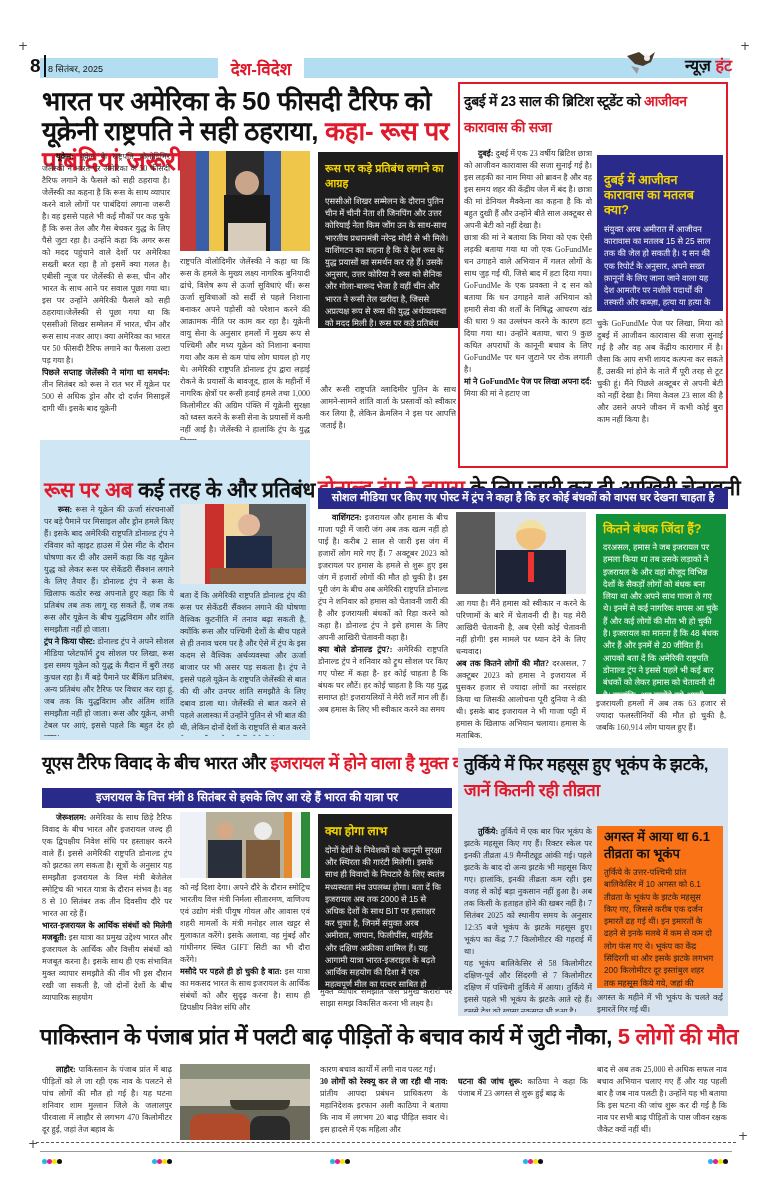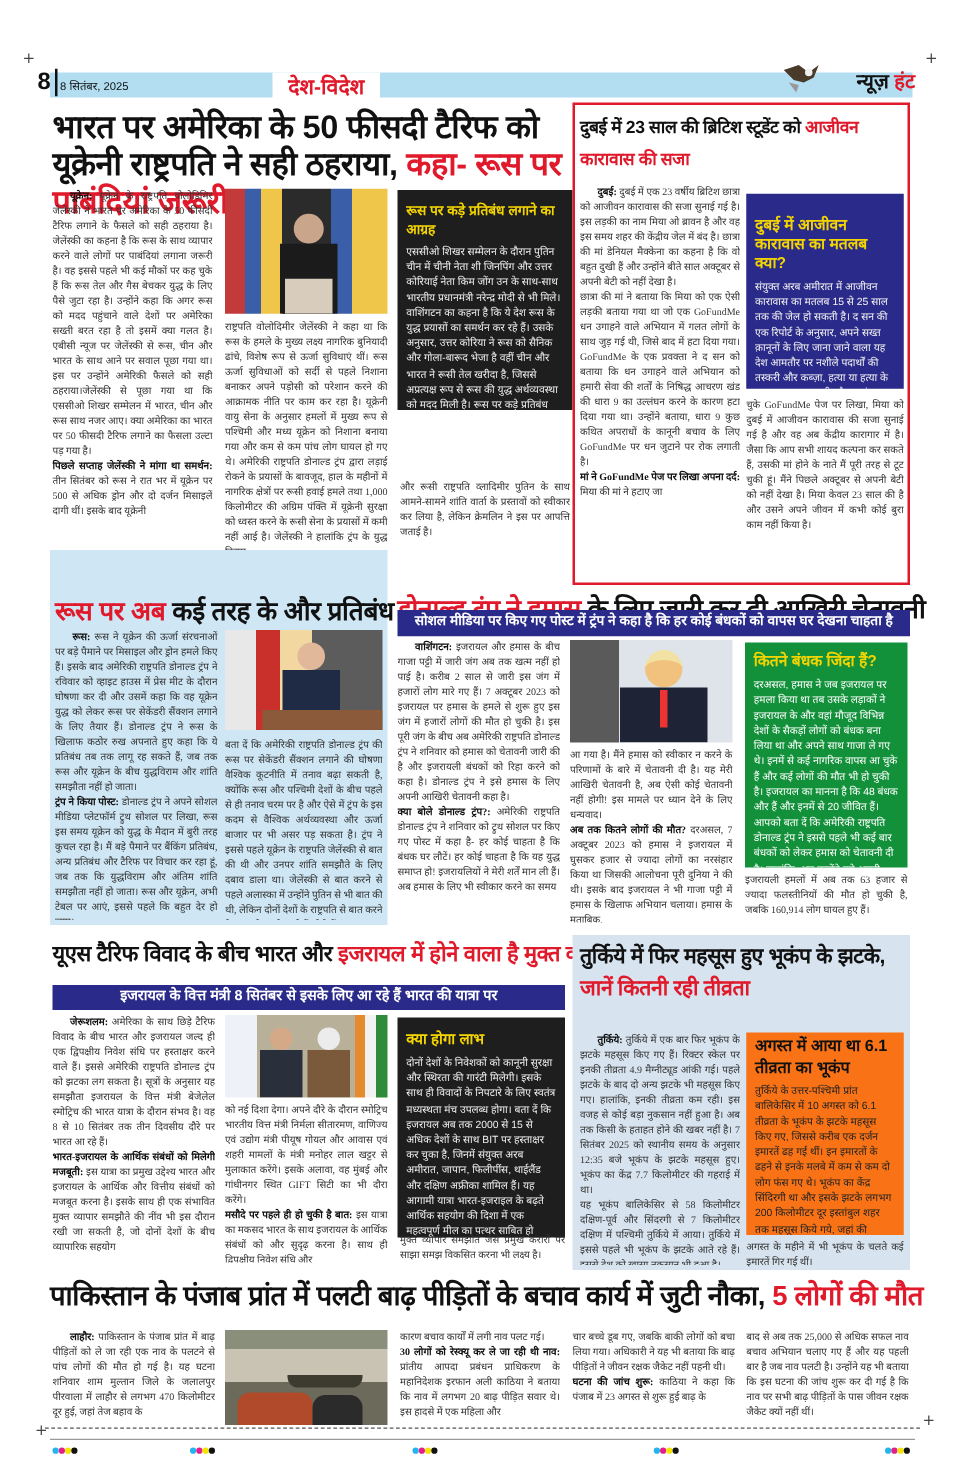--- a/index.html
+++ b/index.html
@@ -127,21 +127,21 @@
 
 <div class="col ind" style="top:1064px;left:42px;width:130px;height:76px;overflow:hidden"><b>लाहौर:</b> <span>पाकिस्तान के पंजाब प्रांत में बाढ़ पीड़ितों को ले जा रही एक नाव के पलटने से पांच लोगों की मौत हो गई है। यह घटना शनिवार शाम मुल्तान जिले के जलालपुर पीरवाला में लाहौर से लगभग 470 किलोमीटर दूर हुई, जहां तेज बहाव के</span></div>
 
 <div class="photo" style="top:1064px;left:180px;width:130px;height:76px;background:linear-gradient(180deg,#8a8f7c 0 20%,#c9c3b4 20% 55%,#6b6a5b 55% 100%)">
   <div style="position:absolute;left:50px;top:36px;width:60px;height:10px;background:#3d3a30;border-radius:0 0 8px 8px"></div>
   <div style="position:absolute;left:10px;top:50px;width:60px;height:26px;background:#b04a2a;border-radius:10px 10px 0 0"></div>
   <div style="position:absolute;left:70px;top:52px;width:40px;height:24px;background:#2b2b2b;border-radius:10px 10px 0 0"></div>
 </div>
 
 <div class="col" style="top:1064px;left:320px;width:128px;height:76px;overflow:hidden"><span>कारण बचाव कार्यों में लगी नाव पलट गई।</span><br><b class="ind">30 लोगों को रेस्क्यू कर ले जा रही थी नाव:</b> <span>प्रांतीय आपदा प्रबंधन प्राधिकरण के महानिदेशक इरफान अली काठिया ने बताया कि नाव में लगभग 20 बाढ़ पीड़ित सवार थे। इस हादसे में एक महिला और</span></div>
-<div class="col" style="top:1064px;left:458px;width:130px;height:76px;overflow:hidden"><span>चार बच्चे डूब गए, जबकि बाकी लोगों को बचा लिया गया। अधिकारी ने यह भी बताया कि बाढ़ पीड़ितों ने जीवन रक्षक जैकेट नहीं पहनी थी।</span><br><b>घटना की जांच शुरू:</b> <span>काठिया ने कहा कि पंजाब में 23 अगस्त से शुरू हुई बाढ़ के</span></div>
+<div class="col" style="top:1064px;left:458px;width:130px;height:76px;overflow:hidden"><br><b>घटना की जांच शुरू:</b> <span>काठिया ने कहा कि पंजाब में 23 अगस्त से शुरू हुई बाढ़ के</span></div>
 <div class="col" style="top:1064px;left:597px;width:130px;height:76px;overflow:hidden">बाद से अब तक 25,000 से अधिक सफल नाव बचाव अभियान चलाए गए हैं और यह पहली बार है जब नाव पलटी है। उन्होंने यह भी बताया कि इस घटना की जांच शुरू कर दी गई है कि नाव पर सभी बाढ़ पीड़ितों के पास जीवन रक्षक जैकेट क्यों नहीं थीं।</div>
 
 <div class="abs" style="top:1142px;left:36px;width:700px;border-top:1px dashed #555"></div>
 <div class="abs" style="top:1151px;left:40px;width:296px;border-top:1px solid #999"></div>
 <div class="abs" style="top:1151px;left:336px;width:396px;border-top:1px solid #999"></div>
 <div class="marks" style="left:42px"><span class="dot" style="background:#22b5ee"></span><span class="dot" style="background:#e61e8c"></span><span class="dot" style="background:#f4e400"></span><span class="dot" style="background:#111"></span></div>
 <div class="marks" style="left:152px"><span class="dot" style="background:#22b5ee"></span><span class="dot" style="background:#e61e8c"></span><span class="dot" style="background:#f4e400"></span><span class="dot" style="background:#111"></span></div>
 <div class="marks" style="left:330px"><span class="dot" style="background:#22b5ee"></span><span class="dot" style="background:#e61e8c"></span><span class="dot" style="background:#f4e400"></span><span class="dot" style="background:#111"></span></div>
 <div class="marks" style="left:523px"><span class="dot" style="background:#22b5ee"></span><span class="dot" style="background:#e61e8c"></span><span class="dot" style="background:#f4e400"></span><span class="dot" style="background:#111"></span></div>
 <div class="marks" style="left:708px"><span class="dot" style="background:#22b5ee"></span><span class="dot" style="background:#e61e8c"></span><span class="dot" style="background:#f4e400"></span><span class="dot" style="background:#111"></span></div>

